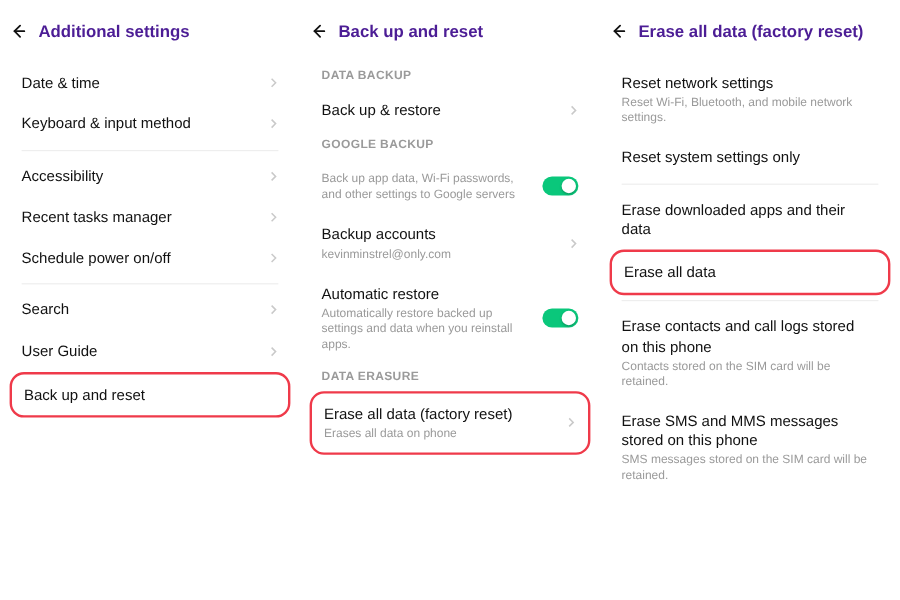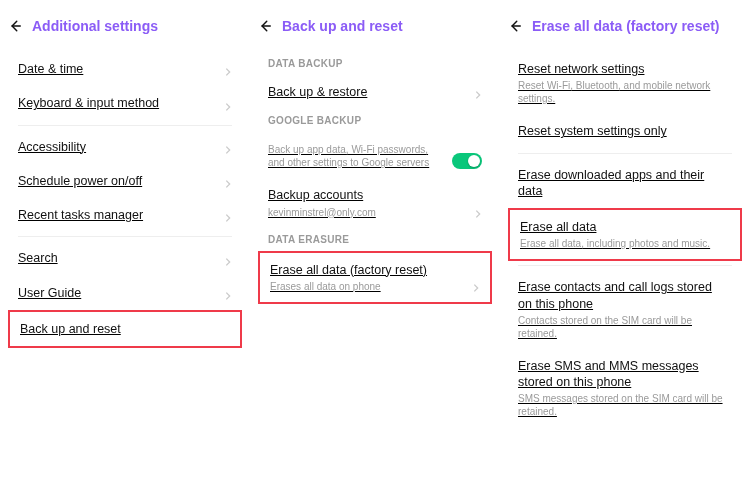--- a/index.html
+++ b/index.html
@@ -20,56 +20,55 @@
     overflow: hidden;
   }
   .header {
     display: flex;
     align-items: center;
     gap: 10px;
     margin-bottom: 18px;
   }
   .back-icon { width: 14px; height: 14px; flex: 0 0 auto; }
   .back-icon svg { display: block; width: 14px; height: 14px; }
-  .title { font-size: 14px; font-weight: 600; color: #8b5cf6; }
+  .title { font-size: 14px; font-weight: 600; color: #4c1d95; }
   .section-label {
     font-size: 10px;
     color: #9a9a9a;
     letter-spacing: 0.03em;
     margin: 6px 10px 6px 10px;
     font-weight: bold;
   }
   .row {
     display: flex;
-    align-items: flex-end;
+    align-items: center;
     justify-content: space-between;
     padding: 9px 10px;
     position: relative;
-    text-decoration: underline;
   }
   .row .left { display: flex; flex-direction: column; min-width: 0; padding-right: 8px; }
   .row .primary { font-size: 12.5px; color: #111; line-height: 1.3; }
   .row .sub { font-size: 10px; color: #9a9a9a; margin-top: 2px; line-height: 1.3; }
   .chev { width: 8px; height: 10px; opacity: 0.35; flex: 0 0 auto; }
   .chev svg { display: block; width: 8px; height: 10px; }
   .hr { height: 1px; background: #eee; margin: 4px 10px; }
   .toggle {
     width: 30px; height: 16px; border-radius: 8px; position: relative; flex: 0 0 auto;
   }
   .toggle::after {
     content: ""; position: absolute; top: 2px; width: 12px; height: 12px;
     border-radius: 50%; background: #fff; box-shadow: 0 1px 2px rgba(0,0,0,0.25);
   }
   .toggle.on { background: #0ac77b; }
   .toggle.on::after { right: 2px; }
   .toggle.off { background: #dcdcdc; }
   .toggle.off::after { left: 2px; }
   .highlight-red {
     border: 2px solid #ef3a4a;
-    border-radius: 0;
+    border-radius: 12px;
   }
 </style>
 </head>
 <body>
 
 <div class="panel">
   <div class="header">
     <span class="back-icon">
       <svg viewBox="0 0 24 24" fill="none" stroke="#111" stroke-width="2.5" stroke-linecap="round" stroke-linejoin="round">
           <polyline points="15 4 7 12 15 20"></polyline>
@@ -107,31 +106,31 @@
         <span class="primary">Accessibility</span>
       </div>
     <span class="chev">
         <svg viewBox="0 0 8 12" fill="none" stroke="#666" stroke-width="1.5">
           <polyline points="2 2 6 6 2 10"></polyline>
         </svg>
       </span>
   </div>
   <div class="row">
     <div class="left">
+        <span class="primary">Recent tasks manager</span>
+      </div>
+    <span class="chev">
+        <svg viewBox="0 0 8 12" fill="none" stroke="#666" stroke-width="1.5">
+          <polyline points="2 2 6 6 2 10"></polyline>
+        </svg>
+      </span>
+  </div>
+  <div class="row">
+    <div class="left">
         <span class="primary">Schedule power on/off</span>
-      </div>
-    <span class="chev">
-        <svg viewBox="0 0 8 12" fill="none" stroke="#666" stroke-width="1.5">
-          <polyline points="2 2 6 6 2 10"></polyline>
-        </svg>
-      </span>
-  </div>
-  <div class="row">
-    <div class="left">
-        <span class="primary">Recent tasks manager</span>
       </div>
     <span class="chev">
         <svg viewBox="0 0 8 12" fill="none" stroke="#666" stroke-width="1.5">
           <polyline points="2 2 6 6 2 10"></polyline>
         </svg>
       </span>
   </div>
 
   <div class="hr"></div>
 
@@ -196,20 +195,27 @@
     <div class="left">
       <span class="primary">Backup accounts</span>
       <span class="sub">kevinminstrel@only.com</span>
     </div>
     <span class="chev">
         <svg viewBox="0 0 8 12" fill="none" stroke="#666" stroke-width="1.5">
           <polyline points="2 2 6 6 2 10"></polyline>
         </svg>
       </span>
   </div>
+  <div class="row">
+    <div class="left">
+      <span class="primary">Automatic restore</span>
+      <span class="sub">Automatically restore backed up settings and data when you reinstall apps.</span>
+    </div>
+    <span class="toggle on"></span>
+  </div>
 
   <div class="section-label">DATA ERASURE</div>
   <div class="row highlight-red">
     <div class="left">
       <span class="primary">Erase all data (factory reset)</span>
       <span class="sub">Erases all data on phone</span>
     </div>
     <span class="chev">
         <svg viewBox="0 0 8 12" fill="none" stroke="#666" stroke-width="1.5">
           <polyline points="2 2 6 6 2 10"></polyline>
@@ -244,21 +250,20 @@
   <div class="hr"></div>
 
   <div class="row">
     <div class="left">
       <span class="primary">Erase downloaded apps and their data</span>
     </div>
   </div>
   <div class="row highlight-red">
     <div class="left">
       <span class="primary">Erase all data</span>
-      <span class="sub">Erase all data, including photos and music.</span>
     </div>
   </div>
 
   <div class="hr"></div>
 
   <div class="row">
     <div class="left">
       <span class="primary">Erase contacts and call logs stored on this phone</span>
       <span class="sub">Contacts stored on the SIM card will be retained.</span>
     </div>

